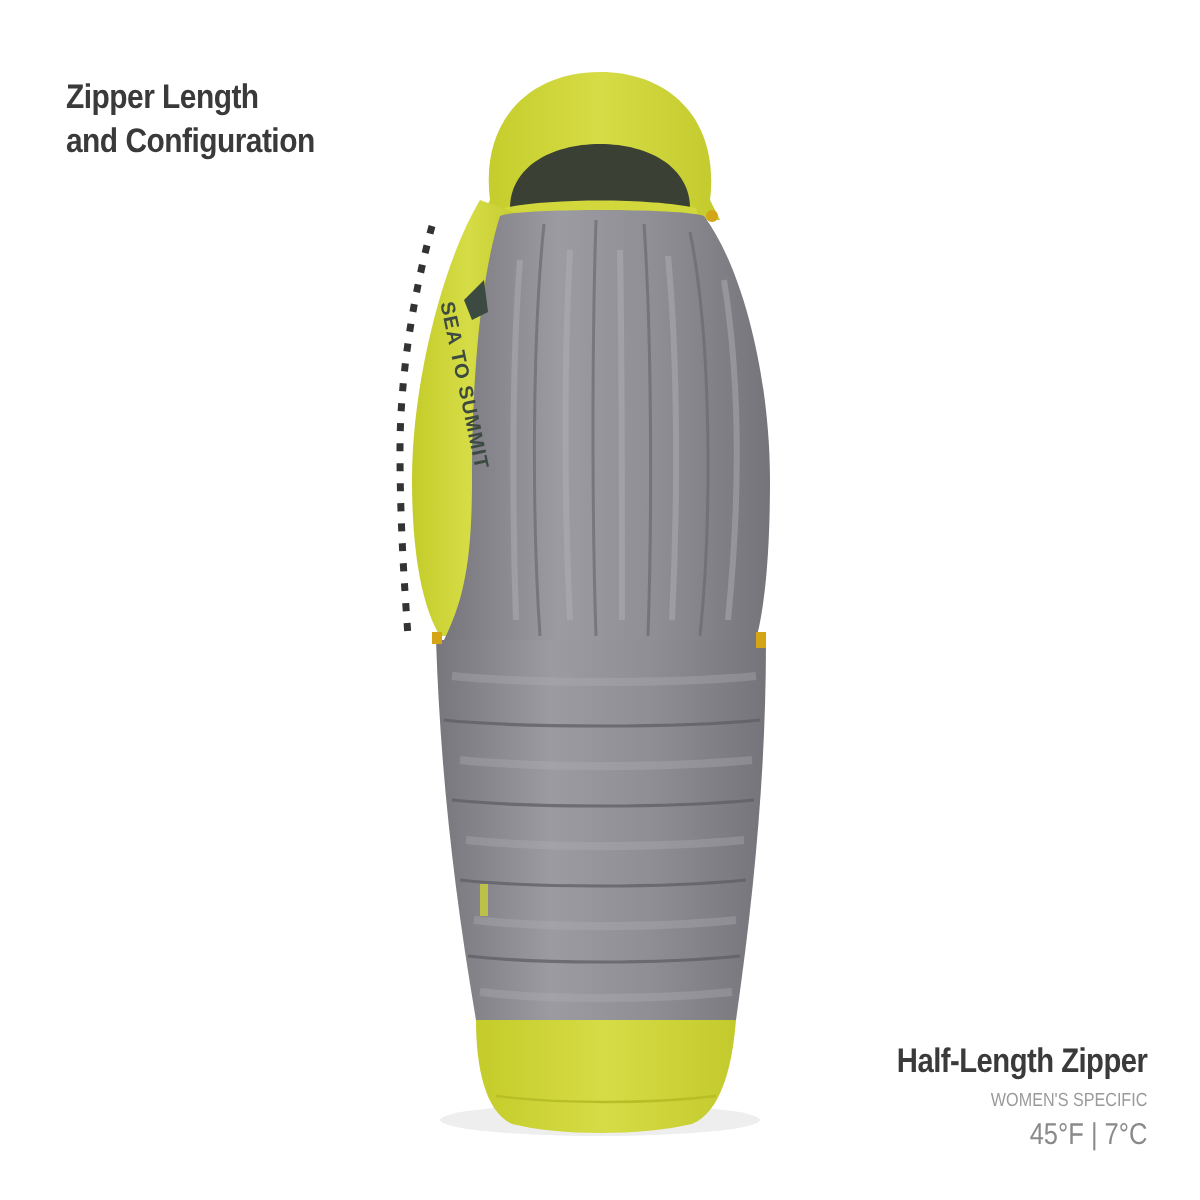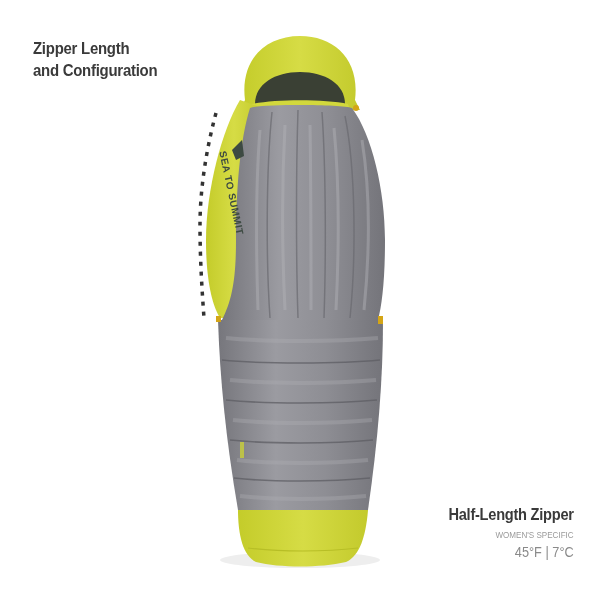--- a/index.html
+++ b/index.html
@@ -1,19 +1,19 @@
 <!DOCTYPE html>
 <html><head>
 <meta charset="utf-8">
 <style>
   html, body { margin: 0; padding: 0; }
   body { width: 600px; height: 600px; background: #ffffff; position: relative; overflow: hidden; font-family: "Liberation Sans", "DejaVu Sans", sans-serif; }
   .title { position: absolute; left: 33px; top: 38px; font-family: "Liberation Sans", sans-serif; font-weight: bold; font-size: 17px; line-height: 22px; color: #3a3a3a; letter-spacing: -0.3px; transform: scaleX(0.88); transform-origin: left top; }
   .title div { white-space: nowrap; }
-  .spec { position: absolute; right: 26px; top: 505px; text-align: right; }
+  .spec { position: absolute; right: 26px; top: 521px; text-align: right; }
   .spec-name { font-weight: bold; font-size: 17px; color: #3a3a3a; white-space: nowrap; transform: scaleX(0.86); transform-origin: right top; letter-spacing: -0.3px; }
   .spec-sub { font-size: 9.5px; color: #9a9a9a; margin-top: 4px; letter-spacing: 0px; transform: scaleX(0.85); transform-origin: right top; white-space: nowrap; }
   .spec-temp { font-size: 15px; color: #8a8a8a; margin-top: 3px; transform: scaleX(0.85); transform-origin: right top; white-space: nowrap; }
   svg.bag { position: absolute; left: 0; top: 0; }
   .brand { position: absolute; left: 228px; top: 150px; transform: rotate(78deg); transform-origin: left top; font-weight: bold; font-size: 10px; color: #3d4a42; letter-spacing: 0.5px; white-space: nowrap; }
 </style>
 </head>
 <body>
 
 <div class="title">

